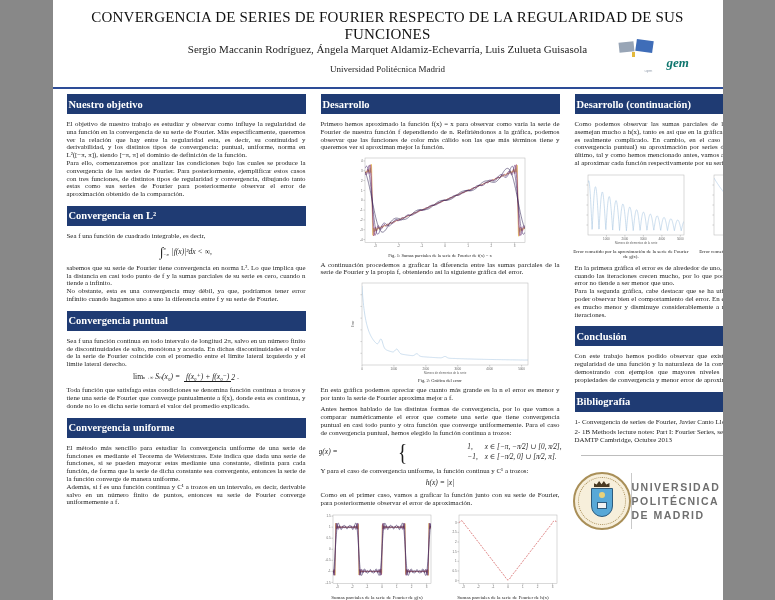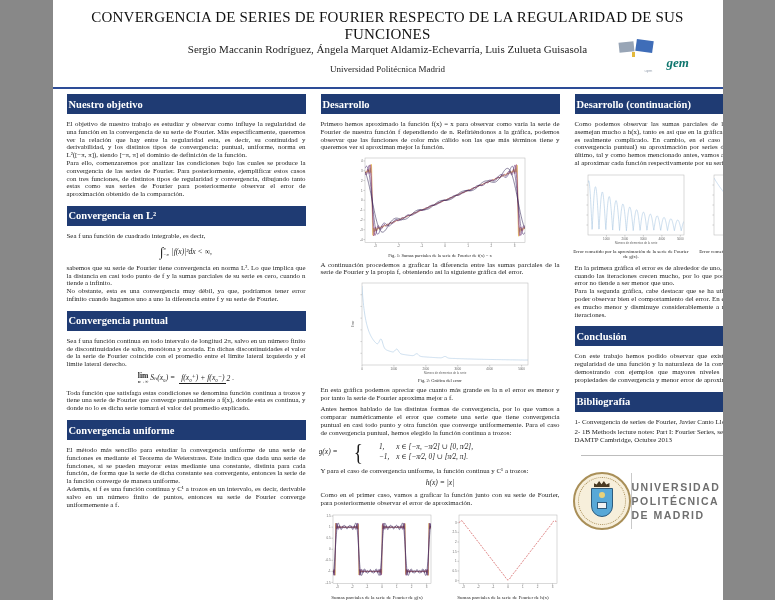--- a/index.html
+++ b/index.html
@@ -28,27 +28,27 @@
   .section-bar {
     background:#1f3b73; color:#ffffff; text-align:left; font-weight:bold;
     font-size:10.5px; padding:4.5px 2px; margin:0 2px 6px 2px;
   }
   .section-bar.gap-top { margin-top:8px; }
   .para { font-size:6.9px; line-height:1.13; text-align:justify; white-space:pre-line; margin:0 2px 4px 2px; }
   
   .formula { text-align:center; font-style:italic; font-size:7.6px; margin:3px 0 4px 0; }
   .int-sign { font-size:13px; font-style:normal; vertical-align:middle; }
   .int-limits { display:inline-flex; flex-direction:column; font-size:4.3px; font-style:italic; vertical-align:middle; line-height:1.25; text-align:left; margin-right:1px; }
-  .limwrap { display:inline-flex; flex-direction:column; align-items:flex-end; vertical-align:middle; line-height:1;font-weight:bold; }
+  .limwrap { display:inline-flex; flex-direction:row; align-items:flex-end; vertical-align:middle; line-height:1; }
   .limwrap .lim-main { font-style:normal; }
   .limwrap .lim-sub { font-size:4.6px; margin-top:0.5px; }
   .frac { display:inline-flex; flex-direction:row; align-items:center; vertical-align:middle; margin:0 2px; }
   .frac .num { border-bottom:0.6px solid #1c1c1c; padding:0 2px 0.5px 2px; }
   .frac .den { padding-top:0.5px; }
-  .cases { display:flex; align-items:center; justify-content:flex-start; gap:16px; }
+  .cases { display:flex; align-items:center; justify-content:space-between; gap:16px; }
   .brace { font-size:19px; font-weight:normal; transform:scaleY(1.25); font-style:normal; }
   .case-rows { display:grid; grid-template-columns:auto auto; column-gap:7px; row-gap:1px; text-align:left; font-size:7.3px; }
   
   .figwrap { text-align:center; margin:2px 0 3px 0; }
   .figcap { font-size:4.6px; color:#222; margin-top:1.5px; text-align:center; }
   .figrow { display:flex; justify-content:center; gap:10px; margin-top:5px; }
   .figcell { width:116px; }
   .figcell .figcap { font-size:5px; margin-top:3px; }
   svg { display:block; margin:0 auto; font-family:"Liberation Sans","DejaVu Sans",sans-serif; }
   

